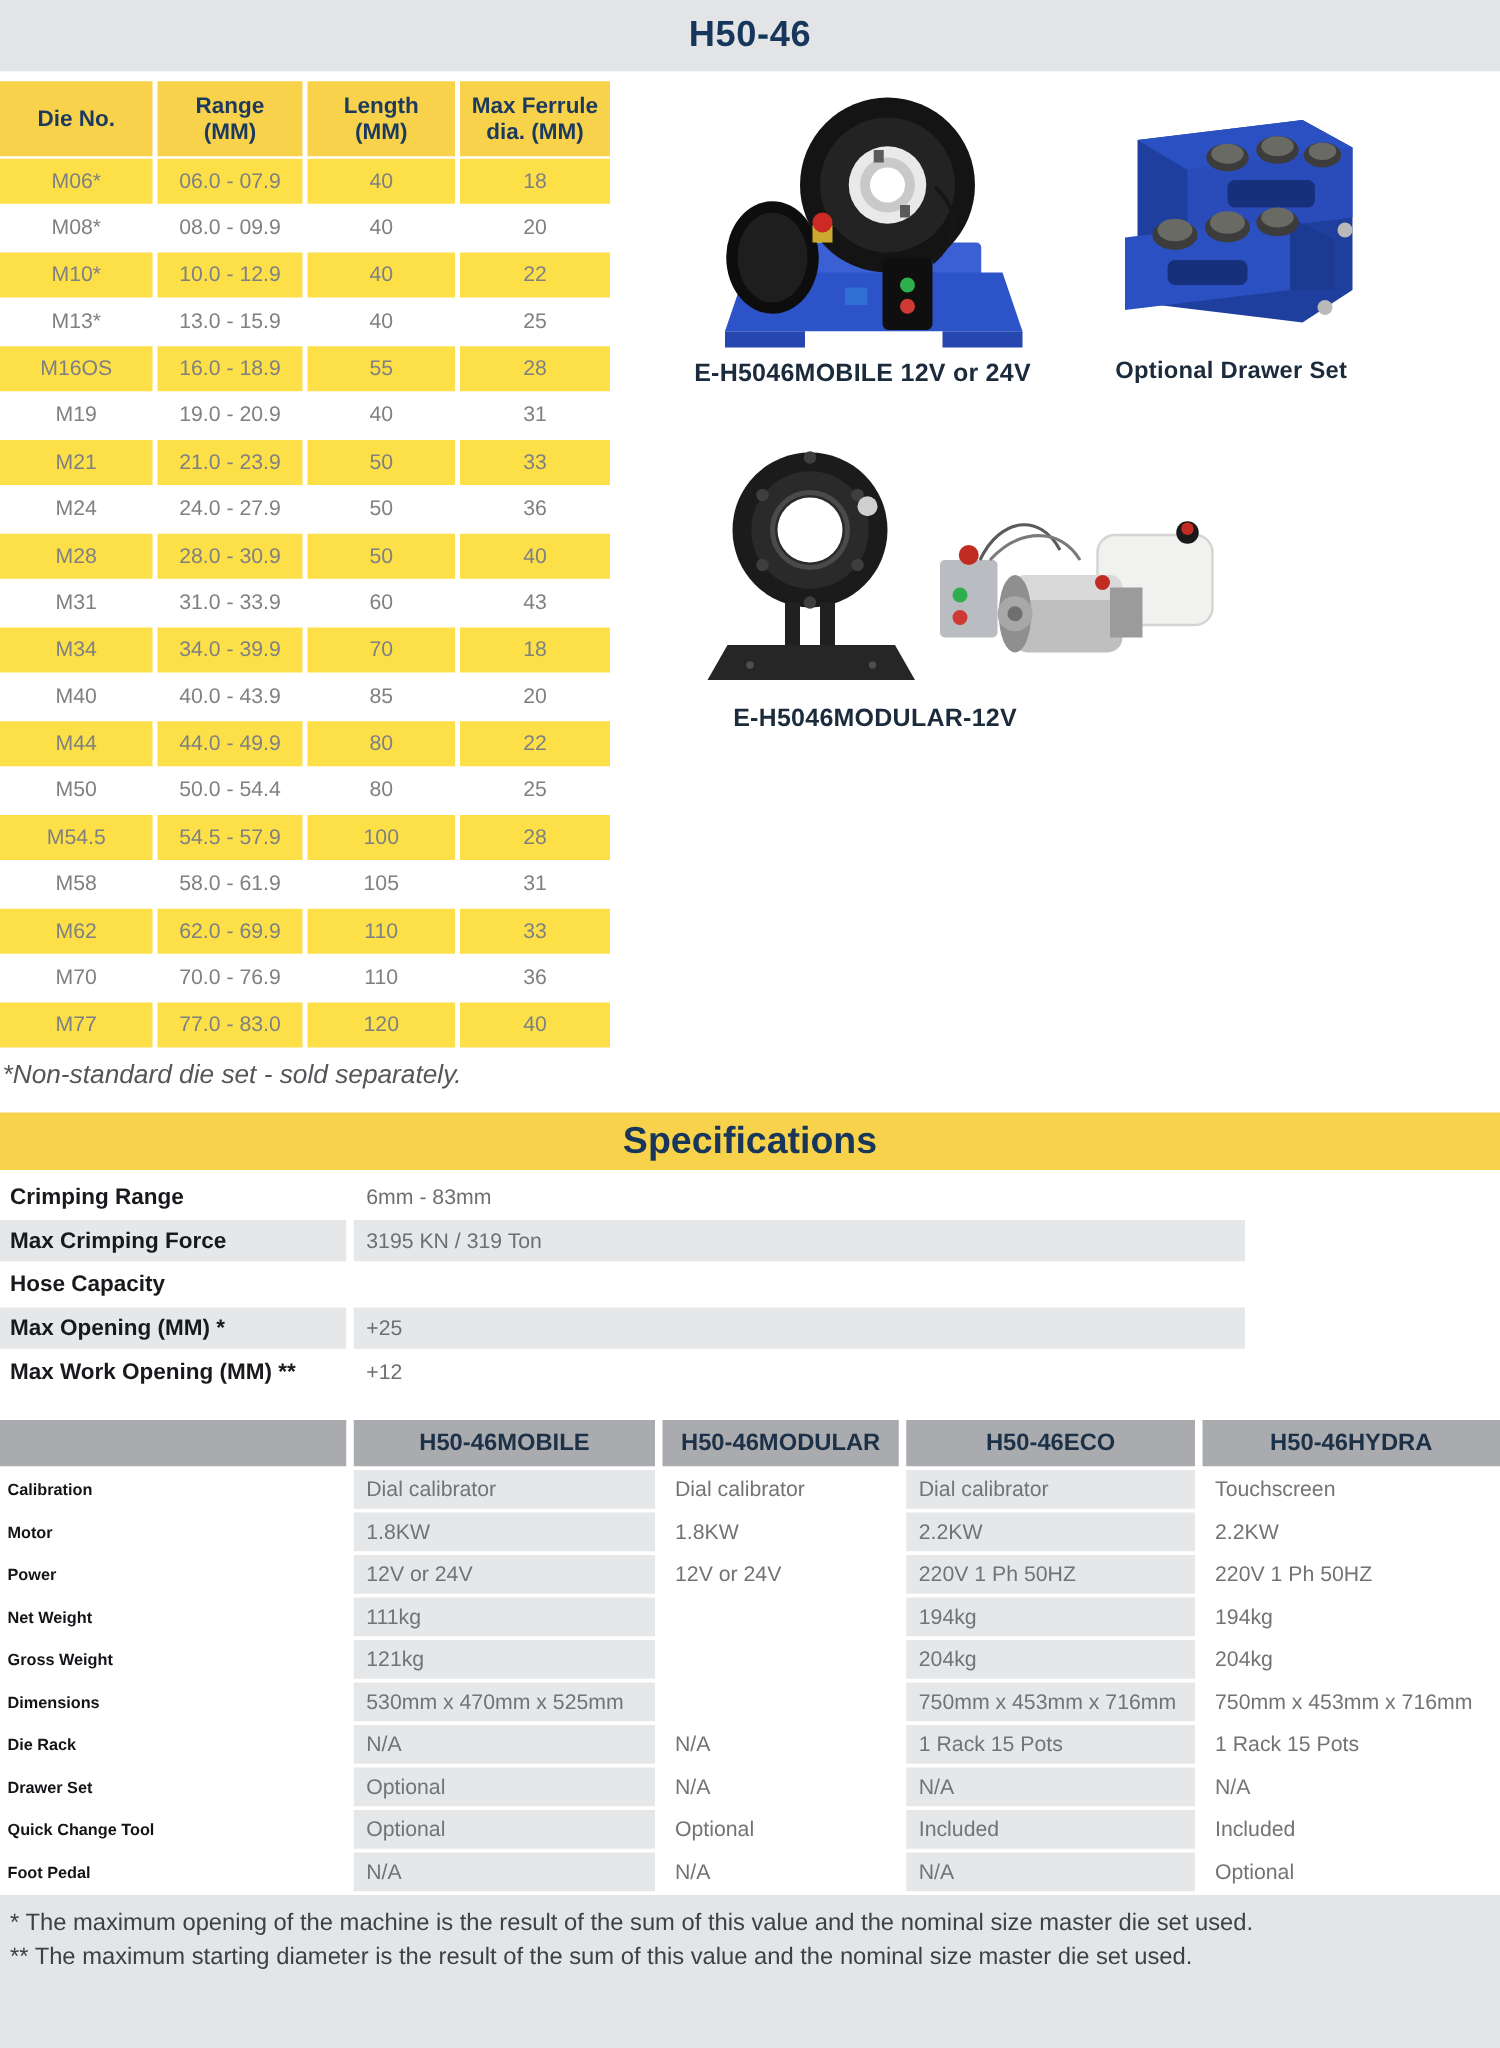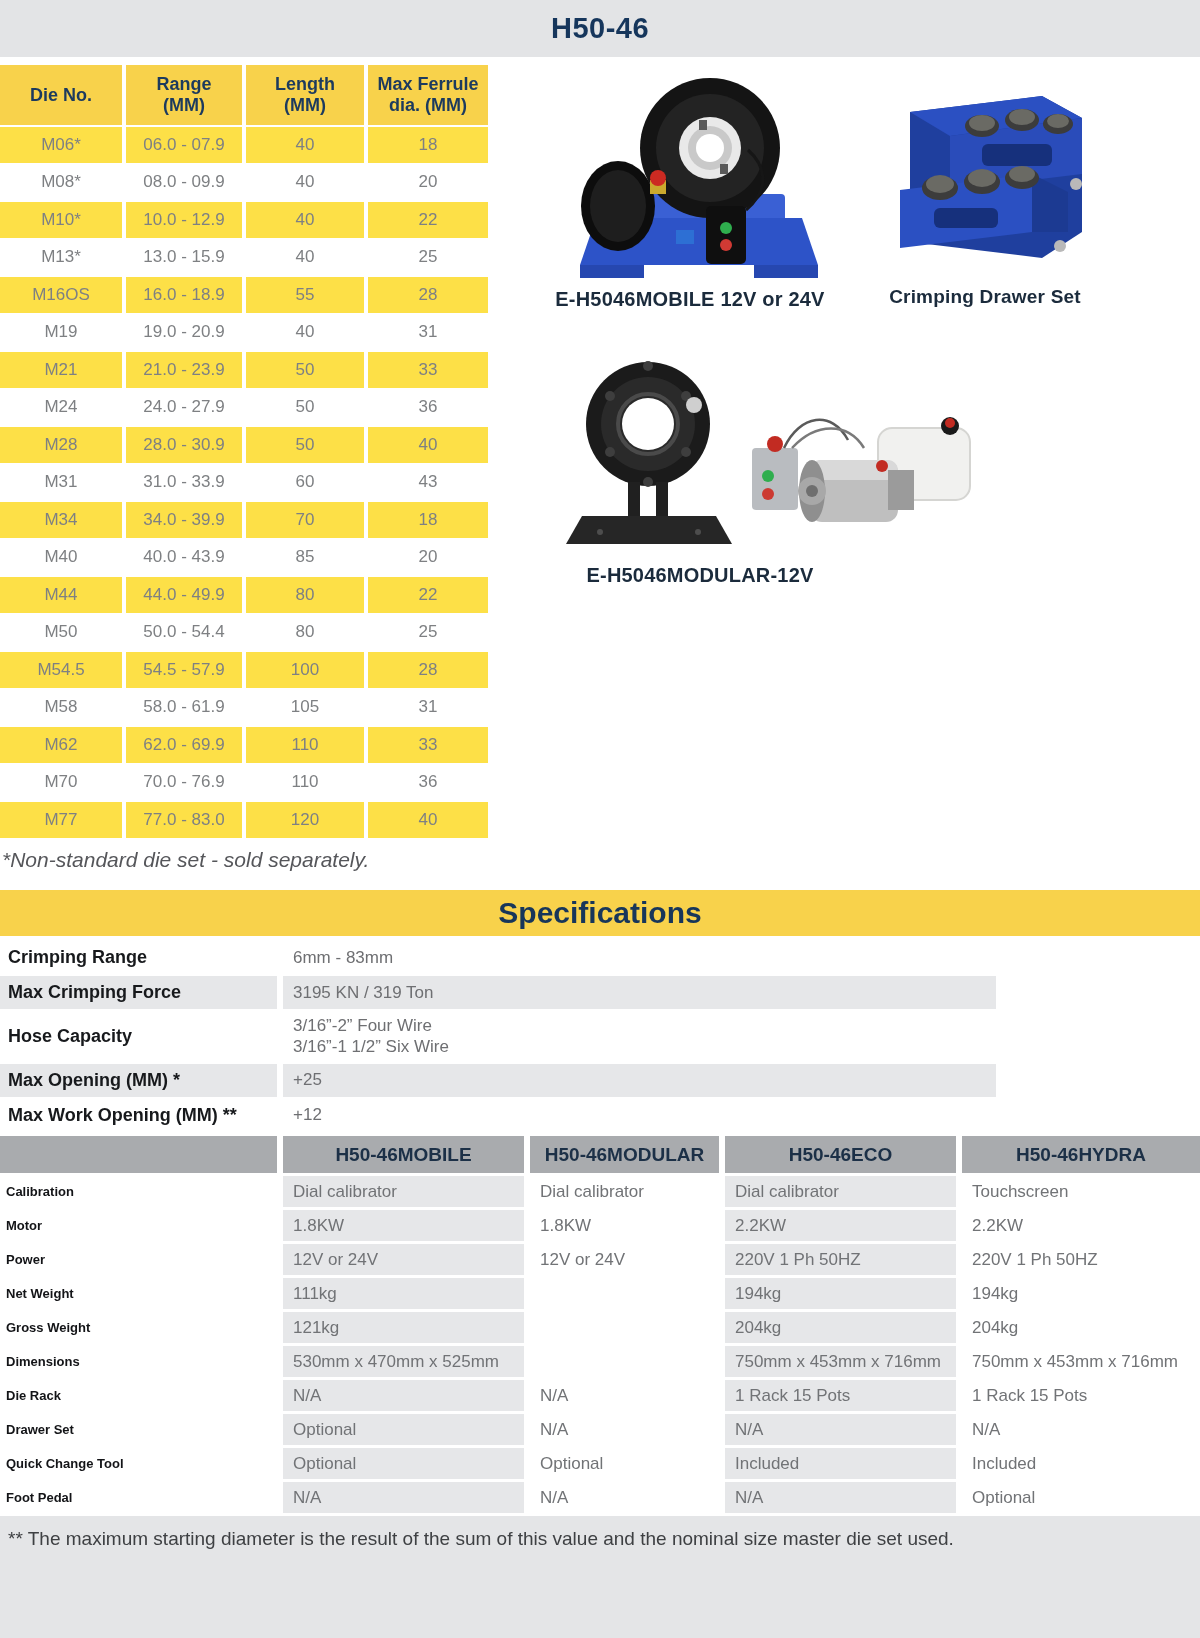--- a/index.html
+++ b/index.html
@@ -271,21 +271,21 @@
       <ellipse cx="58" cy="102" rx="14" ry="9" fill="#6a6a64"></ellipse>
       <ellipse cx="100" cy="100" rx="18" ry="12" fill="#3c3c3c"></ellipse>
       <ellipse cx="100" cy="96" rx="14" ry="9" fill="#6a6a64"></ellipse>
       <ellipse cx="140" cy="96" rx="17" ry="11" fill="#3c3c3c"></ellipse>
       <ellipse cx="140" cy="92" rx="13" ry="8" fill="#6a6a64"></ellipse>
       <rect x="52" y="126" width="64" height="20" rx="6" fill="#16307c"></rect>
       <circle cx="194" cy="102" r="6" fill="#b9b9b9"></circle>
       <circle cx="178" cy="164" r="6" fill="#b9b9b9"></circle>
     </svg>
   </figure>
-  <figcaption class="fig-caption" id="cap-drawer">Crimping Drawer Set</figcaption>
+  <figcaption class="fig-caption" id="cap-drawer">Optional Drawer Set</figcaption>
 
   <figure class="figure" style="left:548px; top:348px; width:440px; height:212px;">
     <svg viewBox="0 0 440 212" width="440" height="212">
       <circle cx="100" cy="76" r="62" fill="#1b1b1b"></circle>
       <circle cx="100" cy="76" r="47" fill="#2a2a2a"></circle>
       <circle cx="100" cy="76" r="26" fill="#ffffff"></circle>
       <circle cx="100" cy="76" r="30" fill="none" stroke="#4a4a4a" stroke-width="4"></circle>
       <circle cx="62" cy="48" r="5" fill="#3e3e3e"></circle>
       <circle cx="138" cy="48" r="5" fill="#3e3e3e"></circle>
       <circle cx="62" cy="104" r="5" fill="#3e3e3e"></circle>
@@ -331,22 +331,20 @@
         <div class="spec-value">6mm - 83mm</div>
       </div>
 
       <div class="spec-row row-b">
         <div class="spec-label">Max Crimping Force</div>
         <div class="spec-value">3195 KN / 319 Ton</div>
       </div>
 
       <div class="spec-row row-a">
         <div class="spec-label">Hose Capacity</div>
-        <div class="spec-value">3/16”-2” Four Wire
-3/16”-1 1/2” Six Wire</div>
       </div>
 
       <div class="spec-row row-b">
         <div class="spec-label">Max Opening (MM) *</div>
         <div class="spec-value">+25</div>
       </div>
 
       <div class="spec-row row-a">
         <div class="spec-label">Max Work Opening (MM) **</div>
         <div class="spec-value">+12</div>
@@ -444,18 +442,19 @@
           <div class="cmp-td">N/A</div>
           <div class="cmp-td shade">N/A</div>
           <div class="cmp-td">Optional</div>
         </div>
 
     </div>
   </section>
 
   <footer class="footnotes">
 
+      <p class="footnote">* The maximum opening of the machine is the result of the sum of this value and the nominal size master die set used.</p>
 
       <p class="footnote">** The maximum starting diameter is the result of the sum of this value and the nominal size master die set used.</p>
 
   </footer>
 
 </div>
 
 </body></html>

